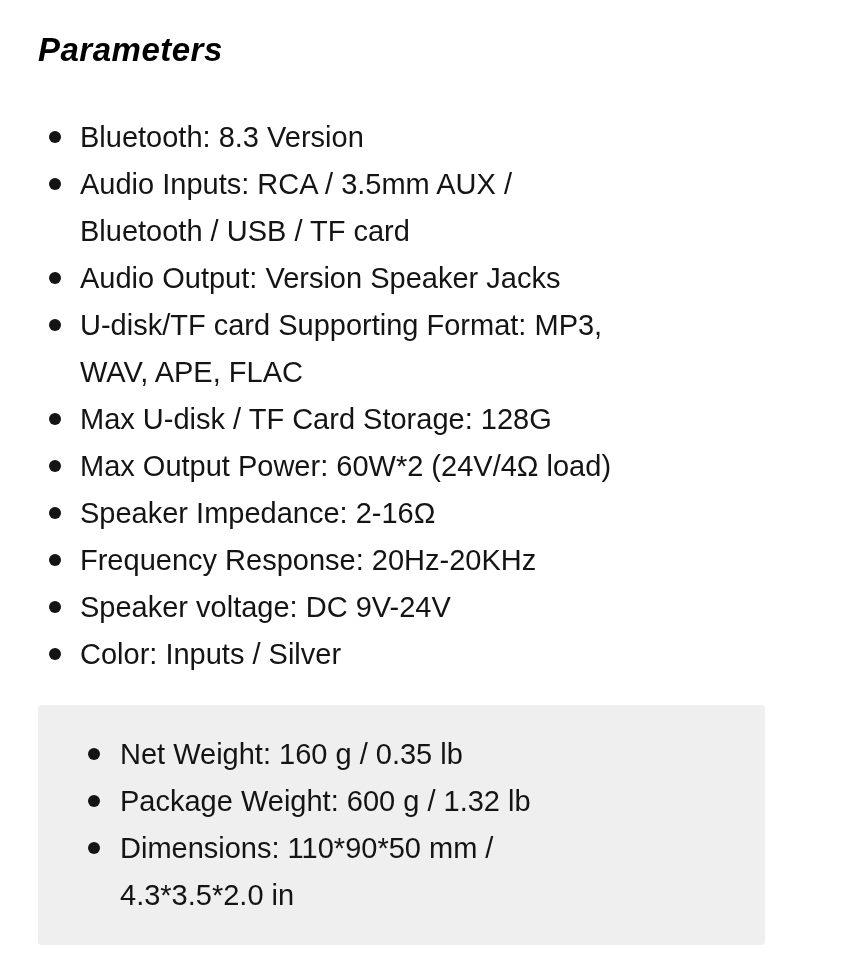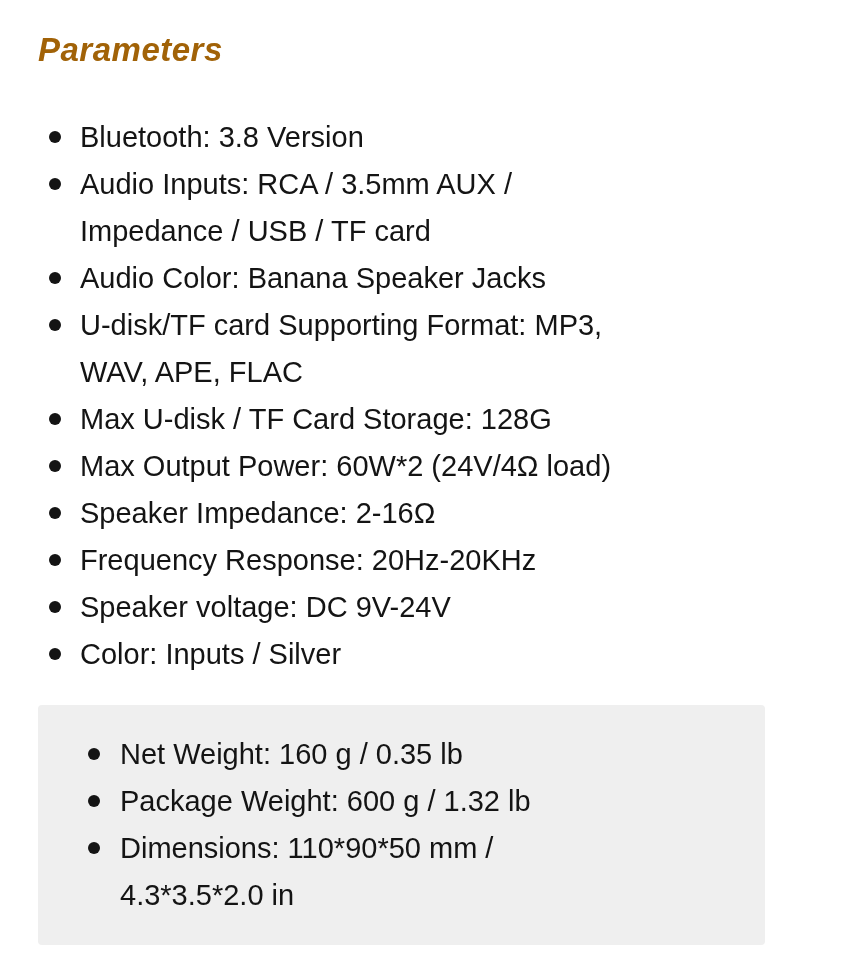--- a/index.html
+++ b/index.html
@@ -77,27 +77,27 @@
     width: 12px;
     height: 12px;
     border-radius: 50%;
     background: #141414;
   }
 </style>
 </head>
 <body style="background: rgb(255, 255, 255);">
 
 <div class="page">
-  <h2 class="title" style="color: #a16207;">Parameters</h2>
+  <h2 class="title" style="color: #000000;">Parameters</h2>
 
   <ul class="specs main" style="color: rgb(20, 20, 20);">
-      <li>Bluetooth: 3.8 Version</li>
+      <li>Bluetooth: 8.3 Version</li>
       <li>Audio Inputs: RCA / 3.5mm AUX /
-Impedance / USB / TF card</li>
-      <li>Audio Color: Banana Speaker Jacks</li>
+Bluetooth / USB / TF card</li>
+      <li>Audio Output: Version Speaker Jacks</li>
       <li>U-disk/TF card Supporting Format: MP3,
 WAV, APE, FLAC</li>
       <li>Max U-disk / TF Card Storage: 128G</li>
       <li>Max Output Power: 60W*2 (24V/4Ω load)</li>
       <li>Speaker Impedance: 2-16Ω</li>
       <li>Frequency Response: 20Hz-20KHz</li>
       <li>Speaker voltage: DC 9V-24V</li>
       <li>Color: Inputs / Silver</li>
     </ul>
 

